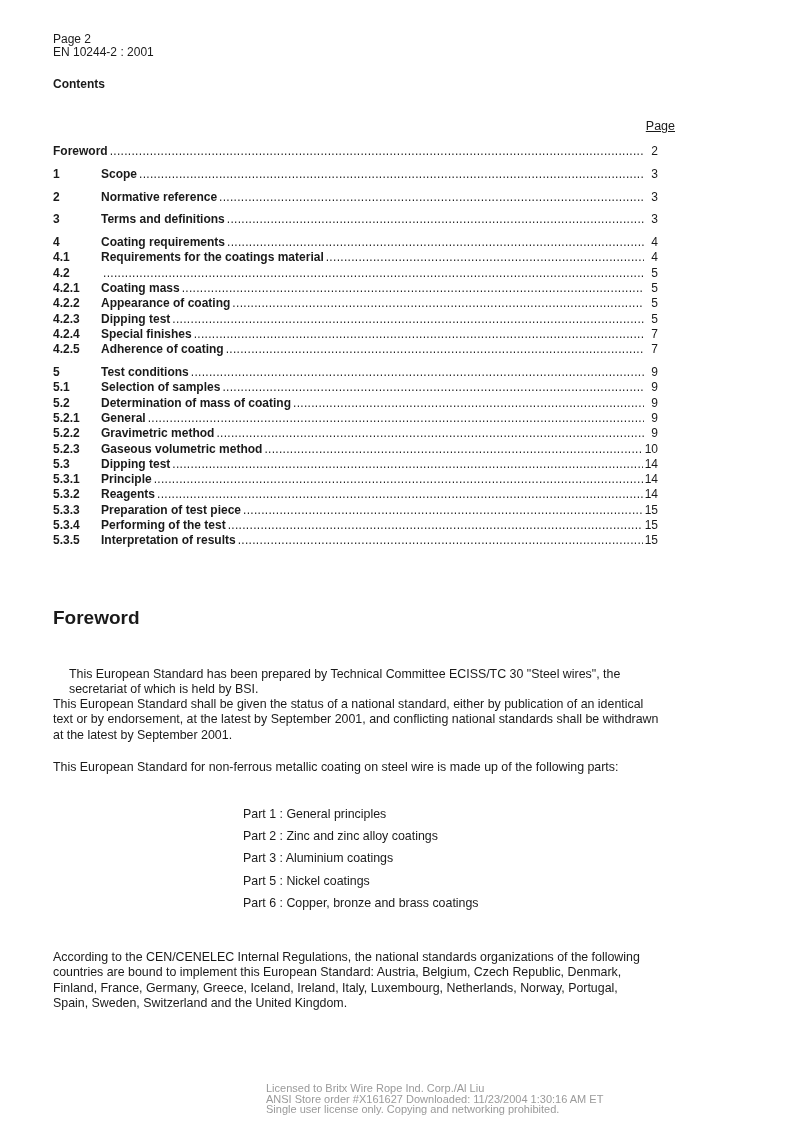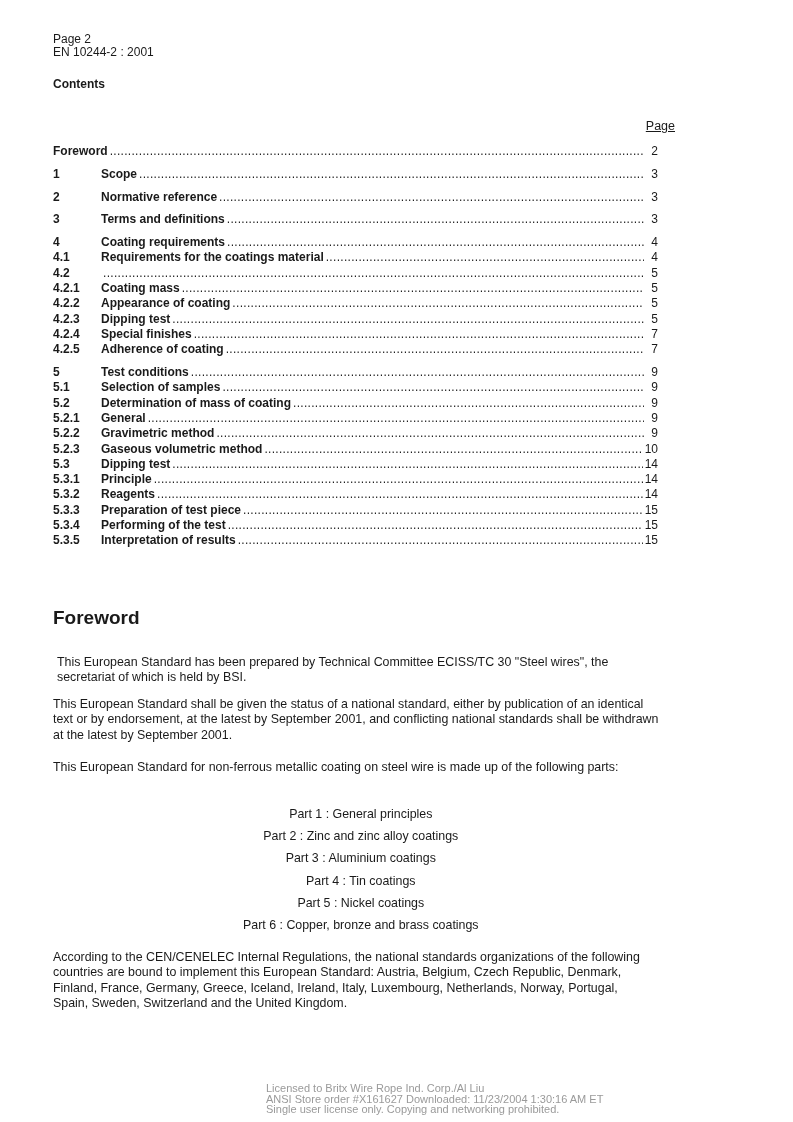--- a/index.html
+++ b/index.html
@@ -20,21 +20,21 @@
   .toc-dots { flex: 1; overflow: hidden; white-space: nowrap; font-weight: normal; letter-spacing: 0.3px; margin: 0 2px; }
   .toc-dots::before { content: "........................................................................................................................................................................................................................................................"; }
   .toc-page { font-weight: normal; text-align: right; min-width: 12px; }
 
   .foreword-title { position: absolute; left: 53px; top: 607px; font-size: 19px; font-weight: bold; }
   .para { position: absolute; left: 53px; width: 610px; font-size: 12.4px; line-height: 15.4px; }
   .p1 { top: 651px; }
   .p2 { top: 697px; }
   .p3 { top: 760px; }
   .parts { position: absolute; left: 243px; top: 806px; font-size: 12.4px; }
-  .parts div { height: 22.2px; line-height: 16px; text-align: center; }
+  .parts div { height: 22.2px; line-height: 16px; }
   .p4 { top: 950px; width: 600px; }
 
   .footer { position: absolute; left: 266px; top: 1083px; font-size: 11px; line-height: 10.6px; color: #9a9a9a; }
 </style>
 </head>
 <body>
 
 <div class="header">
   <div>Page 2</div>
   <div>EN 10244-2 : 2001</div>
@@ -183,29 +183,28 @@
   <div class="toc-row">
     <span class="toc-num">5.3.5</span>
     <span class="toc-title">Interpretation of results</span>
     <span class="toc-dots"></span>
     <span class="toc-page">15</span>
   </div>
 </div>
 
 <div class="foreword-title">Foreword</div>
 
-<p class="para p1" style="margin:4px">This European Standard has been prepared by Technical Committee ECISS/TC 30 "Steel wires", the secretariat of which is held by BSI.</p>
+<p class="para p1" style="margin:16px">This European Standard has been prepared by Technical Committee ECISS/TC 30 "Steel wires", the secretariat of which is held by BSI.</p>
 <p class="para p2" style="margin:0">This European Standard shall be given the status of a national standard, either by publication of an identical text or by endorsement, at the latest by September 2001, and conflicting national standards shall be withdrawn at the latest by September 2001.</p>
 <p class="para p3" style="margin:0">This European Standard for non-ferrous metallic coating on steel wire is made up of the following parts:</p>
 
 <div class="parts">
   <div>Part 1 : General principles</div>
   <div>Part 2 : Zinc and zinc alloy coatings</div>
   <div>Part 3 : Aluminium coatings</div>
-  <div>Part 4 : Tin coatings</div>
   <div>Part 5 : Nickel coatings</div>
   <div>Part 6 : Copper, bronze and brass coatings</div>
 </div>
 
 <p class="para p4" style="margin:0">According to the CEN/CENELEC Internal Regulations, the national standards organizations of the following countries are bound to implement this European Standard: Austria, Belgium, Czech Republic, Denmark, Finland, France, Germany, Greece, Iceland, Ireland, Italy, Luxembourg, Netherlands, Norway, Portugal, Spain, Sweden, Switzerland and the United Kingdom.</p>
 
 <div class="footer">
   <div>Licensed to Britx Wire Rope Ind. Corp./Al Liu</div>
   <div>ANSI Store order #X161627  Downloaded: 11/23/2004 1:30:16 AM ET</div>
   <div>Single user license only. Copying and networking prohibited.</div>

